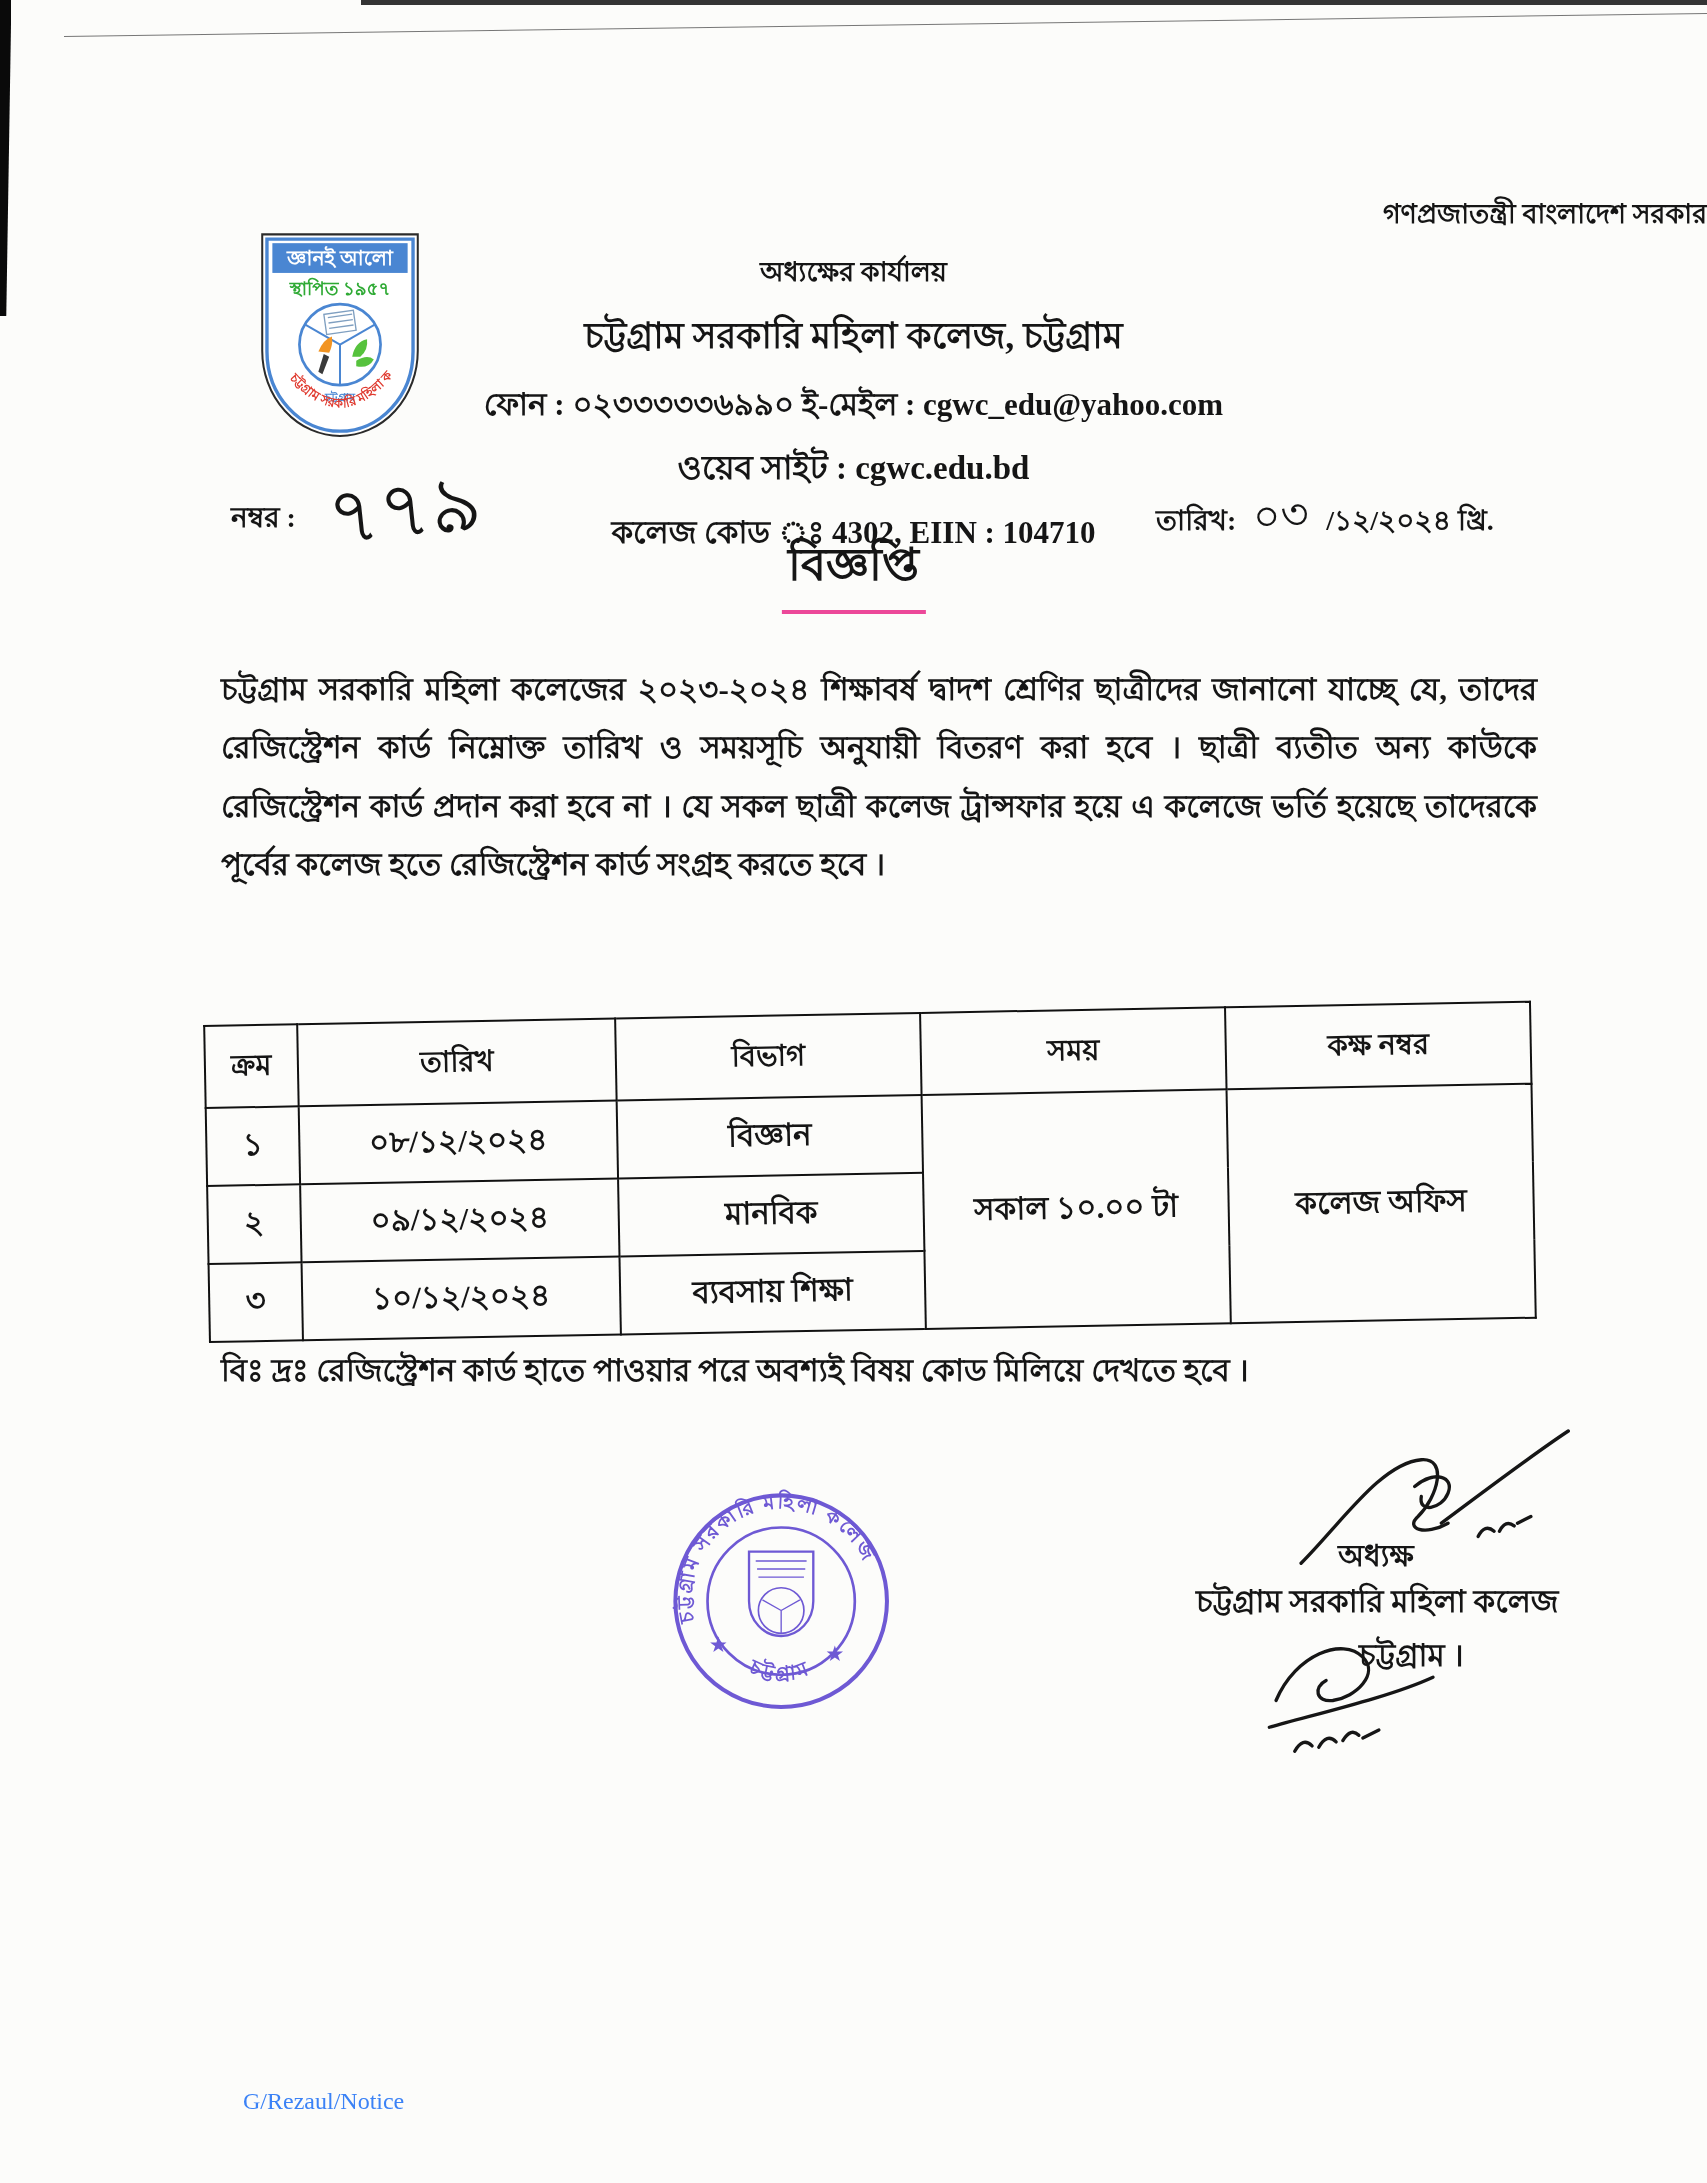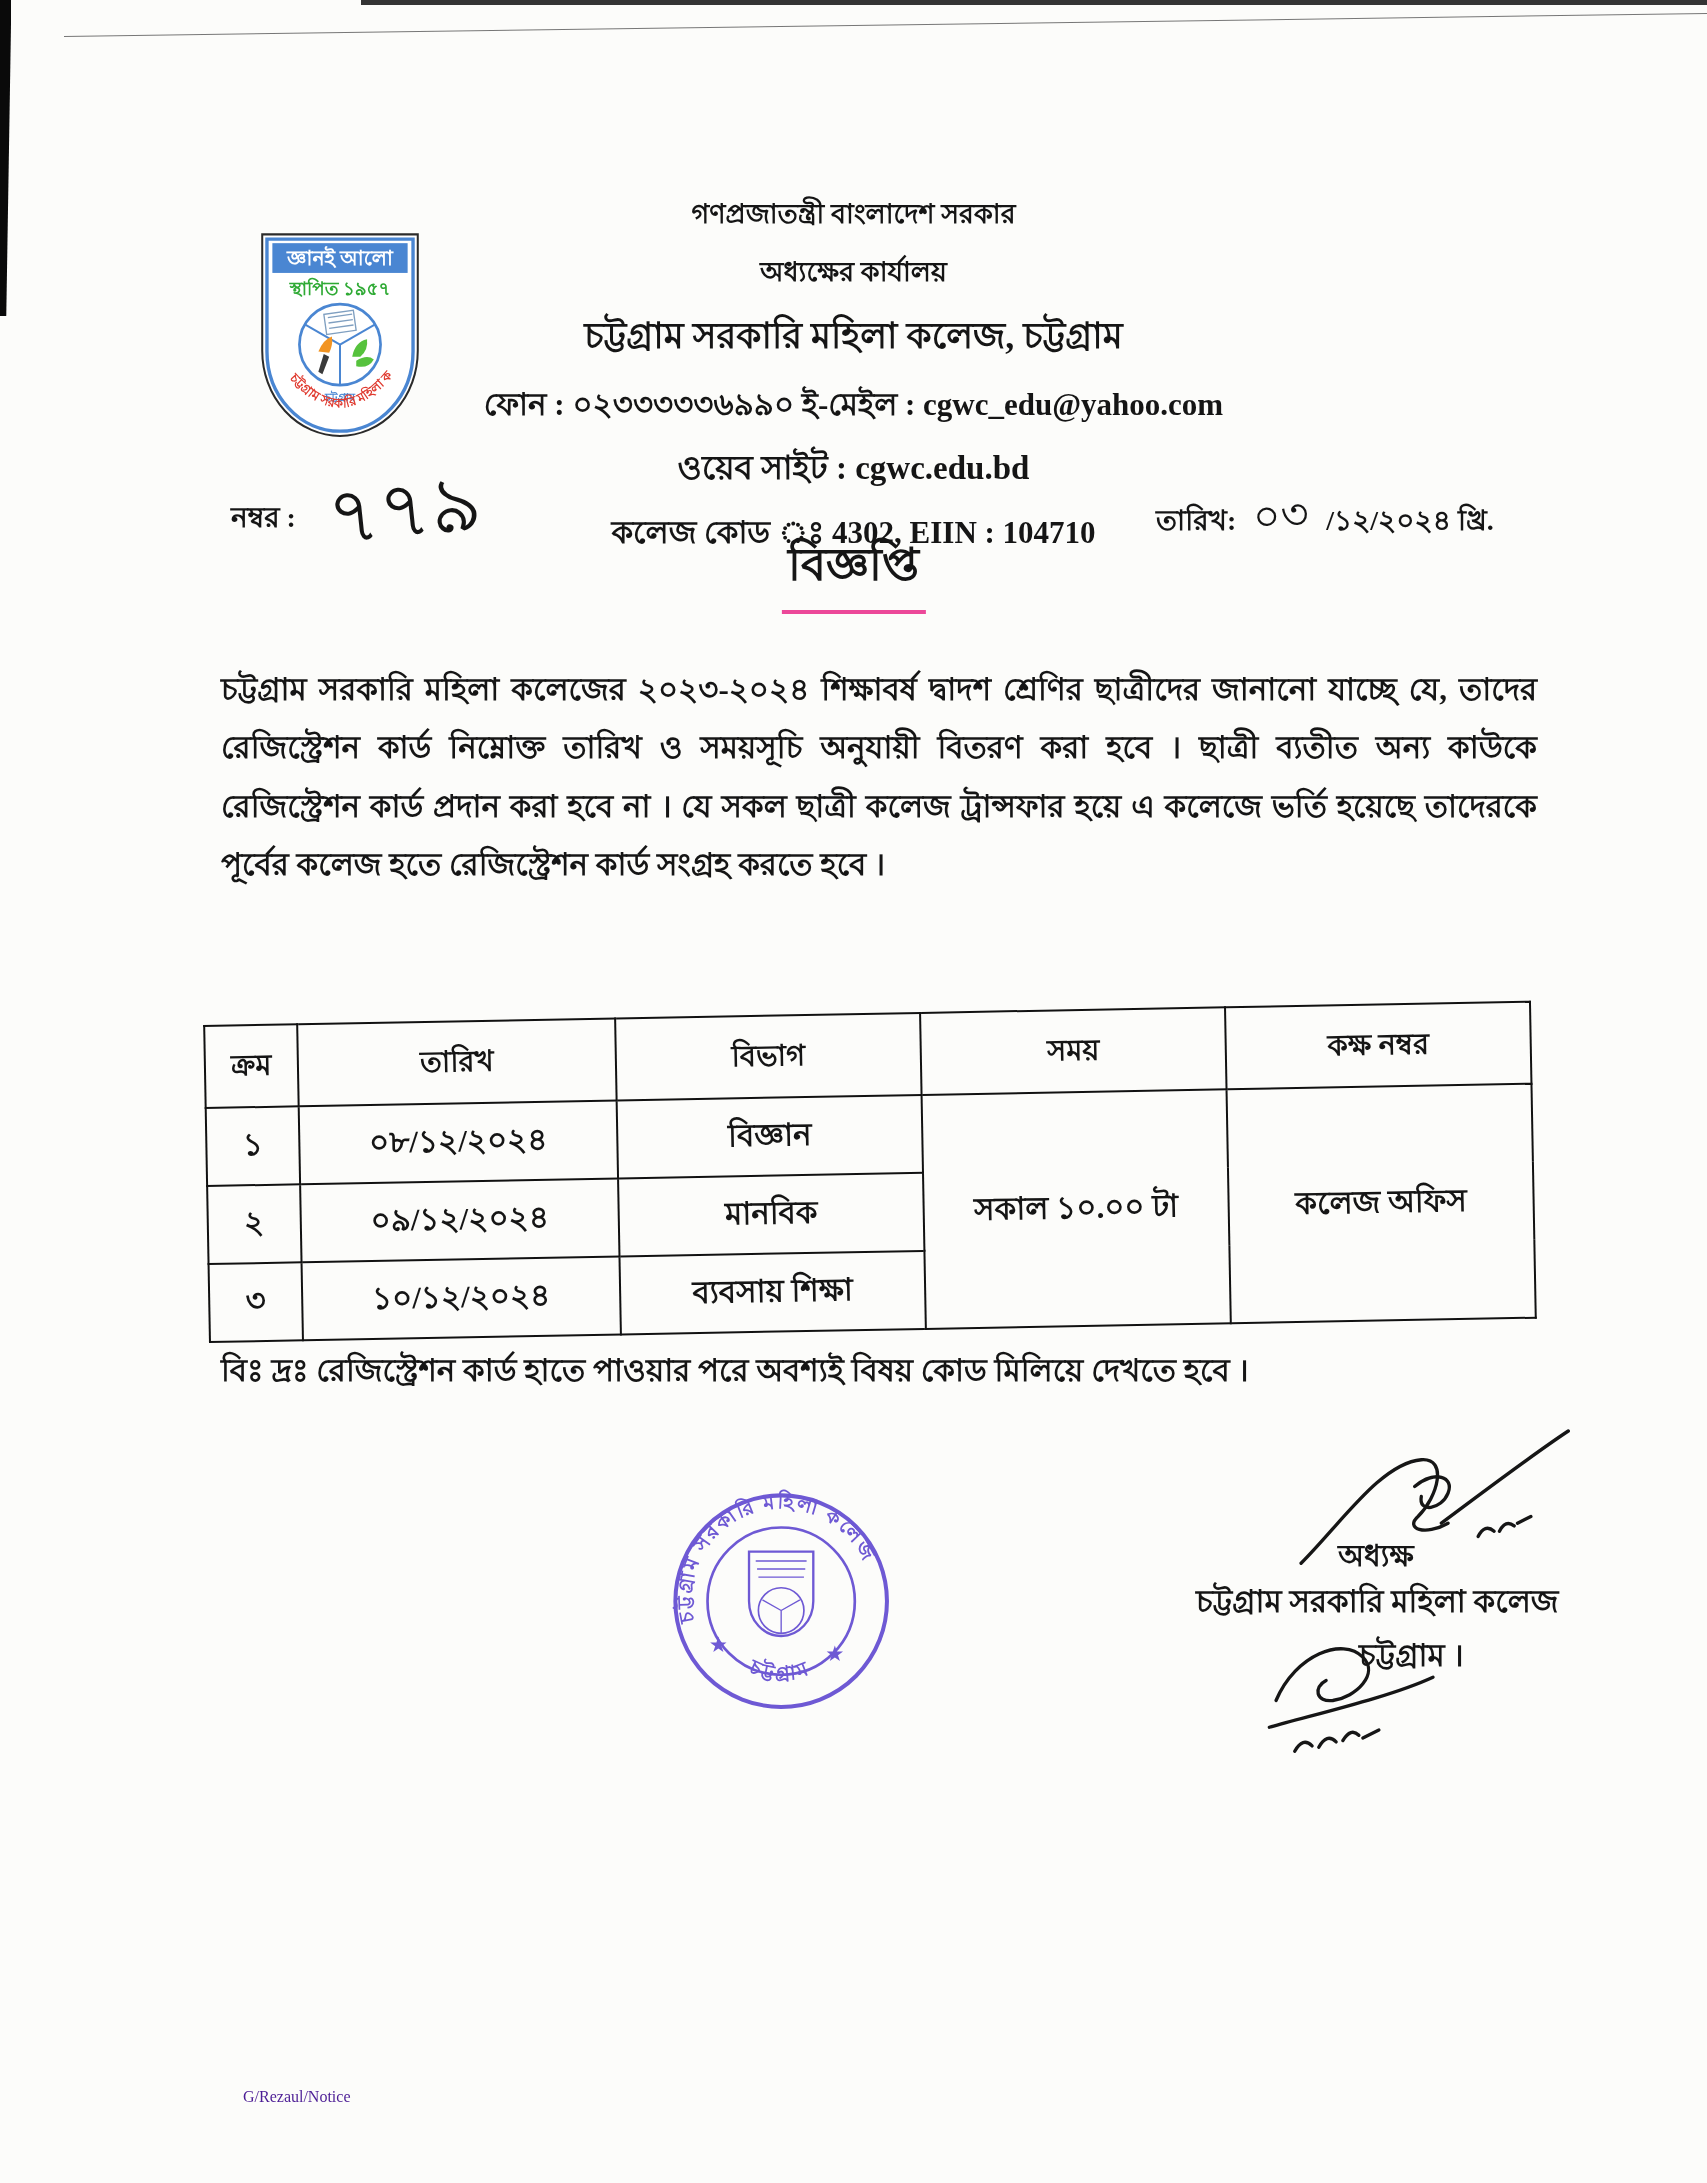--- a/index.html
+++ b/index.html
@@ -9,21 +9,21 @@
     font-family:"Liberation Serif","DejaVu Serif",serif; color:#151515;
   }
   
   .edge-left  { position:absolute; left:0; top:0; width:11.4px; height:316px; background:#0a0a0a;
                 clip-path:polygon(0 0,100% 0,55% 100%,0 100%); }
   .edge-top   { position:absolute; left:361px; top:0; width:1346px; height:4.7px; background:#101010; opacity:.85; }
   .hairline   { position:absolute; left:64px; top:36px; width:1652px; height:1.3px; background:#4a4a4a;
                 transform:rotate(-0.8deg); transform-origin:left center; opacity:.75; }
   
   .header { position:absolute; left:0; right:0; top:193px; text-align:center; }
-  .h-line1 { font-size:27px; font-weight:600; margin-bottom:13.4px; }
+  .h-line1 { font-size:27px; font-weight:600; margin-bottom:13.4px;text-align:right; }
   .h-line2 { font-size:27px; font-weight:600; margin-bottom:12px; }
   .h-line3 { font-size:36px; font-weight:700; margin-bottom:12px; }
   .h-line4 { font-size:31px; font-weight:600; margin-bottom:9.4px; }
   .h-line5 { font-size:33px; font-weight:600; margin-bottom:10.7px; }
   .h-line6 { font-size:31px; font-weight:600;text-align:center; }
   
   .memo-no   { position:absolute; left:231px; top:496px; font-size:28px; font-weight:700; }
   .memo-no-hw{ position:absolute; left:328px; top:449px; font-size:79px; font-weight:400;
                transform:rotate(-6deg); font-family:"DejaVu Serif",serif; }
   .date-line { position:absolute; left:1156px; top:483px; font-size:28px; font-weight:700;
@@ -47,21 +47,21 @@
   .note { position:absolute; left:221px; top:1346px; font-size:31px; font-weight:700; }
   
   .sig1 { position:absolute; left:1281px; top:1423px; }
   .sig2 { position:absolute; left:1256px; top:1607px; }
   .sig-role    { position:absolute; left:1338px; top:1532px; font-size:30px; font-weight:700; }
   .sig-college { position:absolute; left:1196px; top:1577px; font-size:31px; font-weight:700; }
   .sig-city    { position:absolute; left:1359px; top:1631px; font-size:31px; font-weight:700; }
   
   .seal { position:absolute; left:666px; top:1486px; opacity:.88; }
   
-  .footer { position:absolute; left:243px; top:2088px; font-size:16px; font-weight:500; color:#4c1d95; }
+  .footer { position:absolute; left:243px; top:2088px; font-size:24px; font-weight:500; color:#3b82f6; }
   
   .logo { position:absolute; left:258px; top:231px; }
 </style>
 </head>
 <body>
 
 <div id="page">
 
   <div class="edge-left"></div>
   <div class="edge-top"></div>

